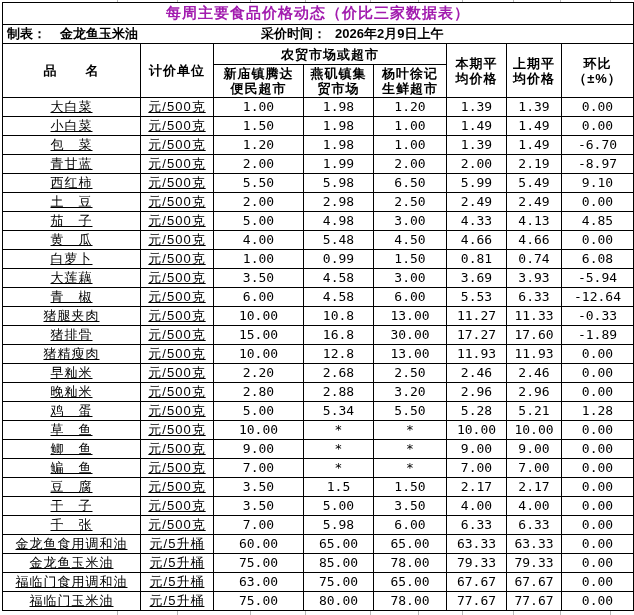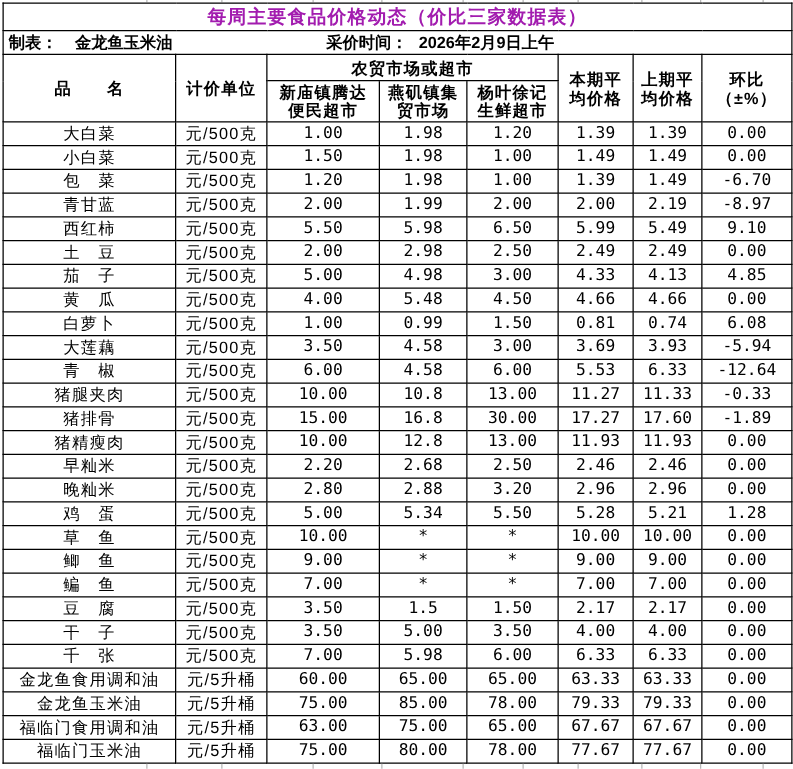--- a/index.html
+++ b/index.html
@@ -64,21 +64,21 @@
   .time-value  { left: 316px; margin-left: 16px; }
 
   td.hdr {
     font-size: 13px;
     font-weight: bold;
     white-space: pre-line;
     line-height: 15px;
     letter-spacing: 1px;
   }
   tbody.data td { font-size: 13px; line-height: 18px; }
-  tbody.data td.txt { letter-spacing: 1px; }
+  tbody.data td.txt { letter-spacing: 1px; text-decoration: underline; }
   tbody.data td.num {
     font-family: "DejaVu Sans Mono", "Liberation Mono", monospace;
     font-size: 13px;
     letter-spacing: 0;
   }
 </style>
 </head>
 <body>
 
 <div class="sheet">

